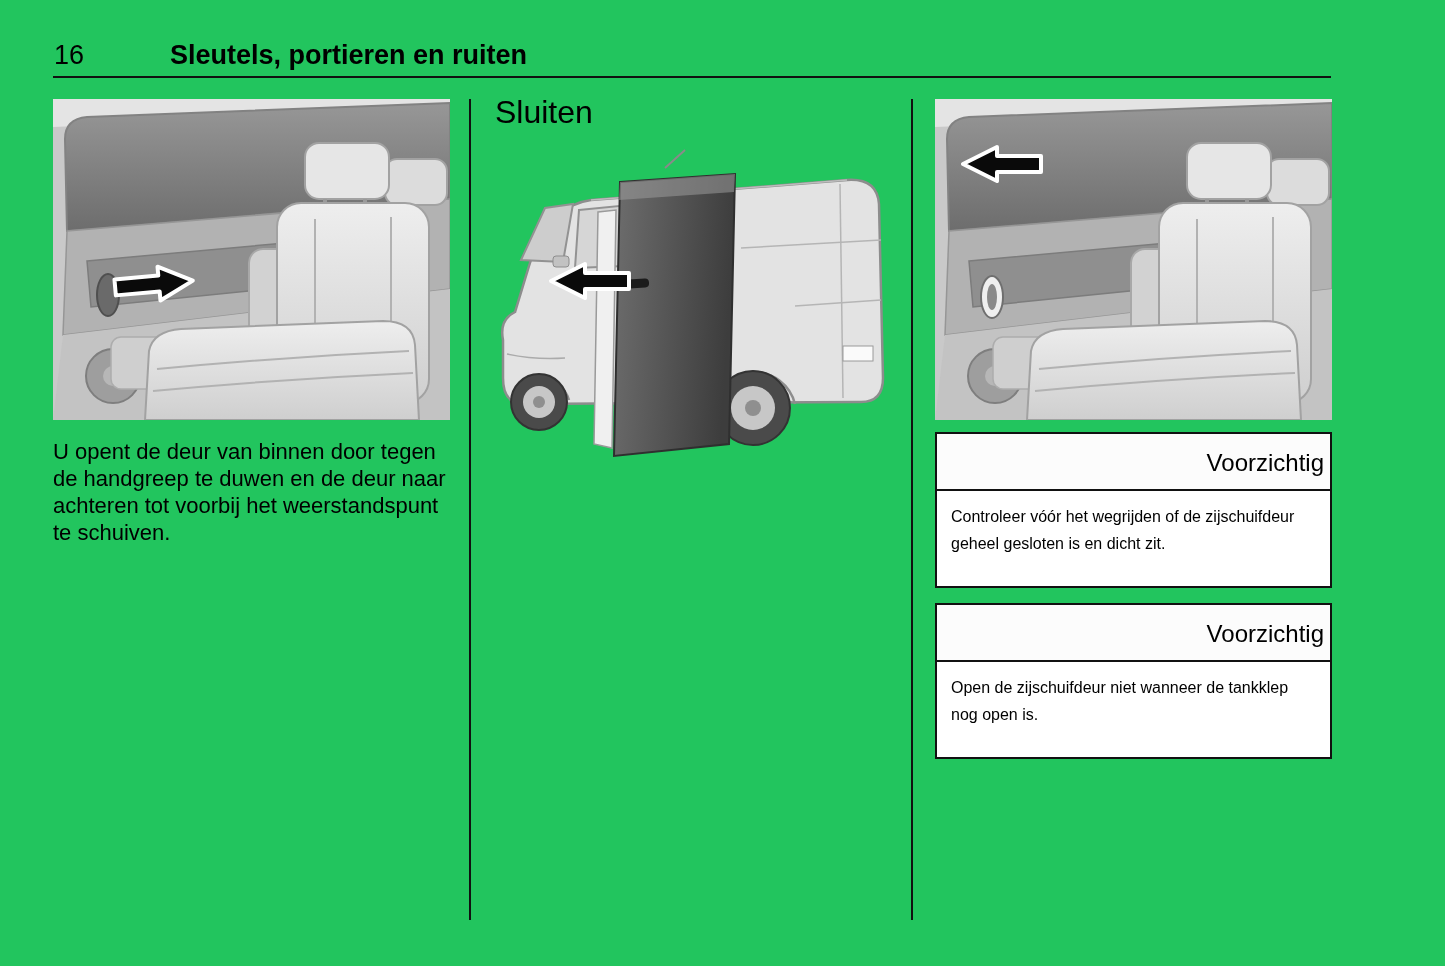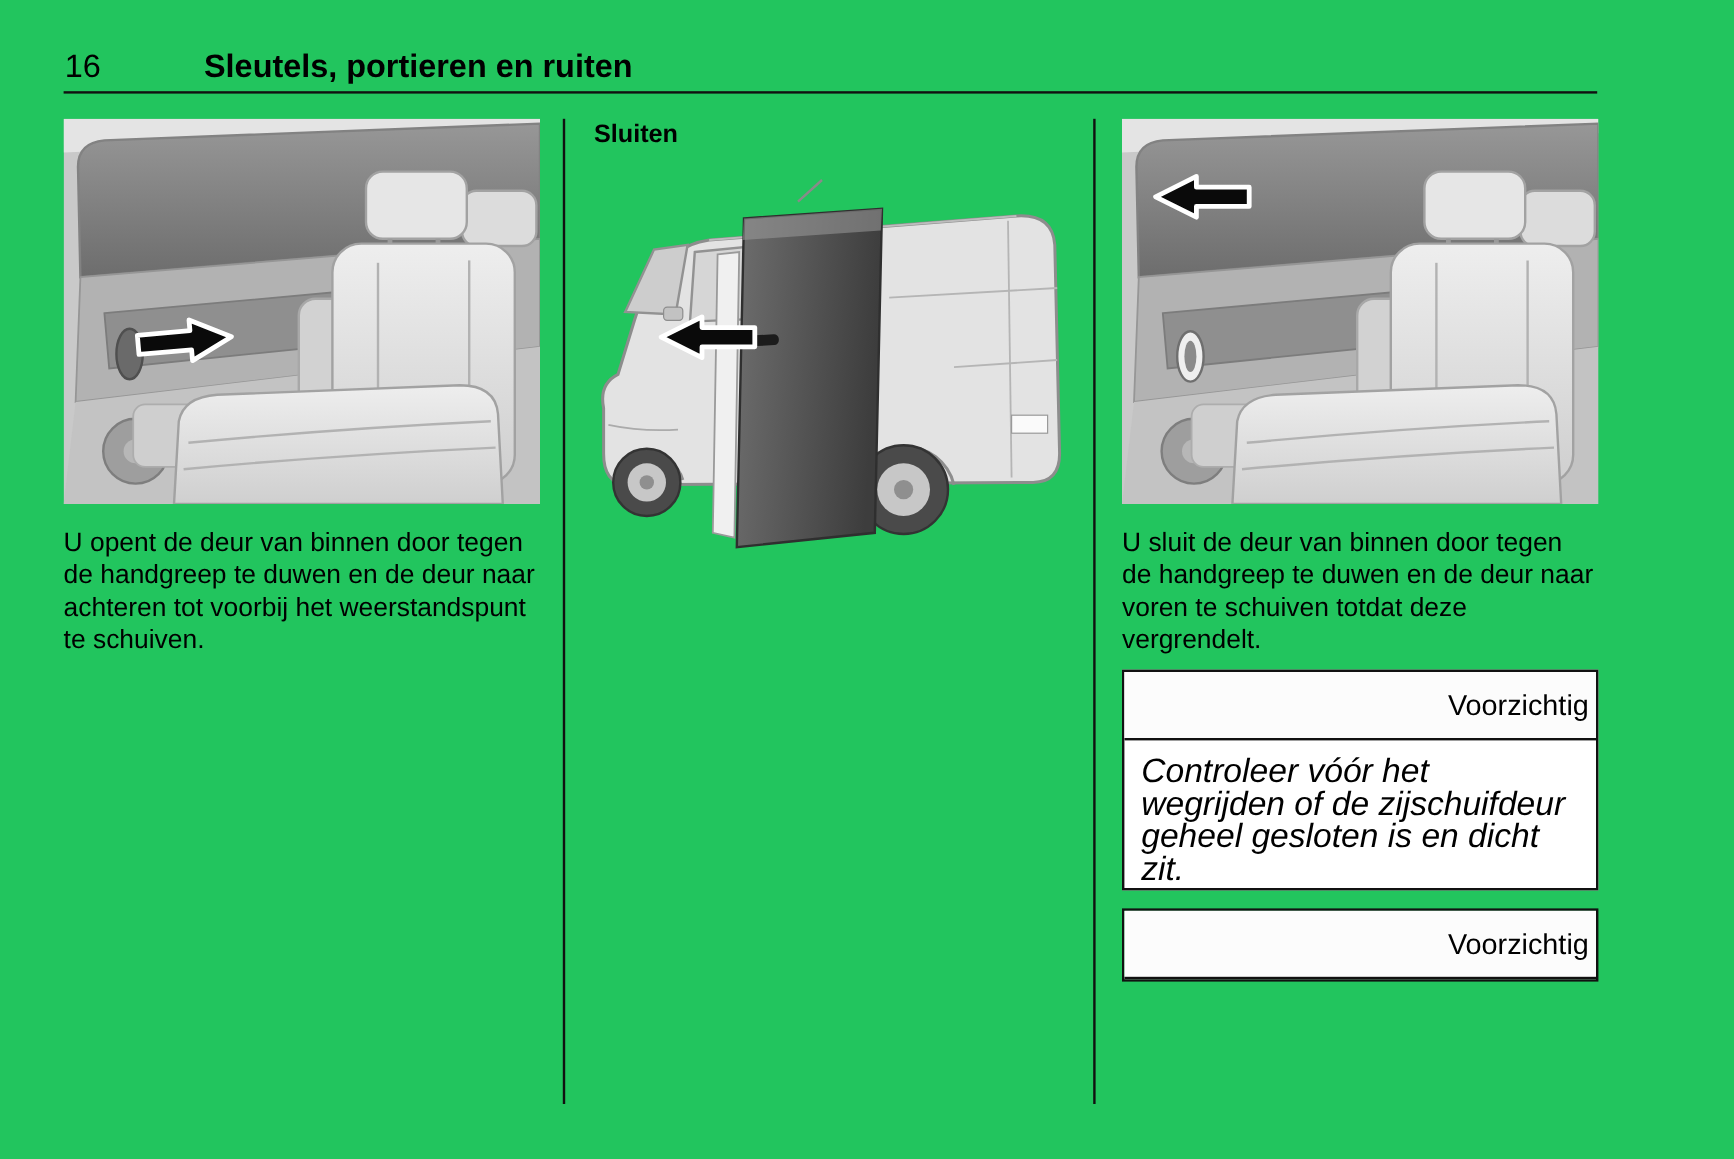--- a/index.html
+++ b/index.html
@@ -29,44 +29,43 @@
     position: absolute; top: 99px; height: 821px; width: 2px; background: #111;
   }
   .vd1 { left: 469px; }
   .vd2 { left: 911px; }
   .col { position: absolute; top: 99px; width: 397px; }
   .col-left  { left: 53px;  }
   .col-mid   { left: 495px; width: 396px; top: 97px; }
   .col-right { left: 935px; }
   figure { display: block; line-height: 0; }
   .section-heading {
-    font-size: 21px; font-weight: 700; line-height: 30px;
+    font-size: 32px; font-weight: 400; line-height: 30px;
     margin: 0 0 21px 0;
   }
   .caption {
     font-size: 22px; line-height: 27px; margin-top: 18px;
     letter-spacing: 0;
   }
   .caution {
     border: 2px solid #111;
     margin-top: 12px;
     background: #fff;
   }
   .caution + .caution { margin-top: 15px; }
   .caution-title {
     text-align: right;
     font-size: 24px; line-height: 28px;
     padding: 15px 6px 12px 6px;
     border-bottom: 2px solid #111;
     background: #fcfcfc;
   }
   .caution-body {
-    font-size: 28px; line-height: 27px;
-    padding: 12px 14px 3px 14px;
-    font-style: italic;
+    font-size: 16px; line-height: 27px;
+    padding: 12px 14px 29px 14px;
   }
 </style>
 </head>
 <body>
 
 <div class="page">
 
   <div class="page-number">16</div>
   <div class="chapter-title">Sleutels, portieren en ruiten</div>
   <div class="header-rule"></div>
@@ -183,25 +182,25 @@
         <rect x="224" y="104" width="152" height="200" rx="24" fill="url(#seatR)" stroke="#a2a2a2" stroke-width="2"></rect>
         <line x1="262" y1="120" x2="262" y2="284" stroke="#b2b2b2" stroke-width="2"></line>
         <line x1="338" y1="118" x2="338" y2="284" stroke="#b2b2b2" stroke-width="2"></line>
         <rect x="58" y="238" width="72" height="52" rx="10" fill="#cfcfcf" stroke="#adadad" stroke-width="1.5"></rect>
         <path d="M96 252 Q100 232 128 230 L330 222 Q360 222 362 246 L366 321 L92 321 Z" fill="url(#seatR)" stroke="#a2a2a2" stroke-width="2"></path>
         <path d="M104 270 Q230 258 356 252" fill="none" stroke="#b2b2b2" stroke-width="2"></path>
         <path d="M100 292 Q230 280 360 274" fill="none" stroke="#b2b2b2" stroke-width="2"></path>
         <polygon points="78,9 34,9 34,0 0,17 34,34 34,25 78,25" transform="translate(28,48)" fill="#0a0a0a" stroke="#ffffff" stroke-width="4" stroke-linejoin="round"></polygon>
       </svg>
     </figure>
-    <p class="caption">U sluit de deur van binnen door tegen de handgreep te duwen en de deur naar voren te schuiven totdat deze vergrendelt.</p>
 
     <div class="caution">
       <div class="caution-title">Voorzichtig</div>
       <div class="caution-body">Controleer vóór het wegrijden of de zijschuifdeur geheel gesloten is en dicht zit.</div>
     </div>
 
     <div class="caution">
       <div class="caution-title">Voorzichtig</div>
+      <div class="caution-body">Open de zijschuifdeur niet wanneer de tankklep nog open is.</div>
     </div>
   </section>
 
 </div>
 
 </body></html>

